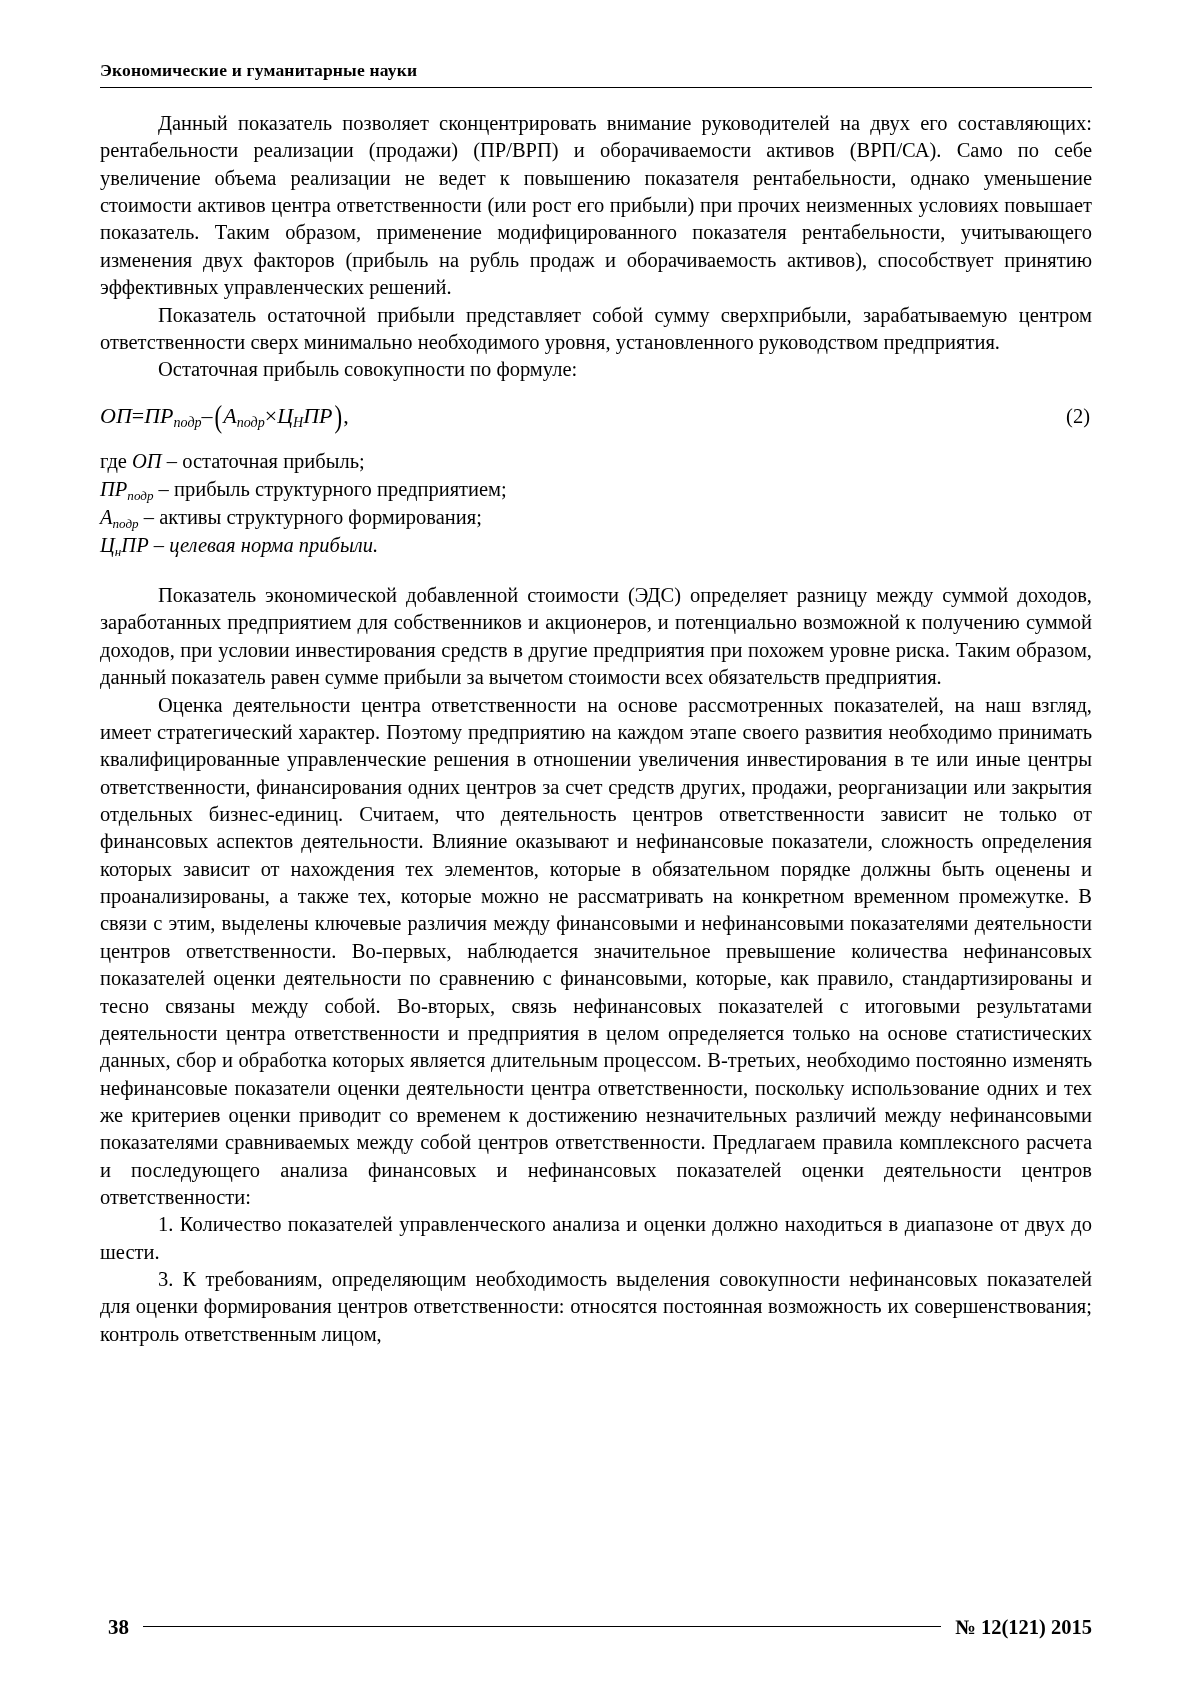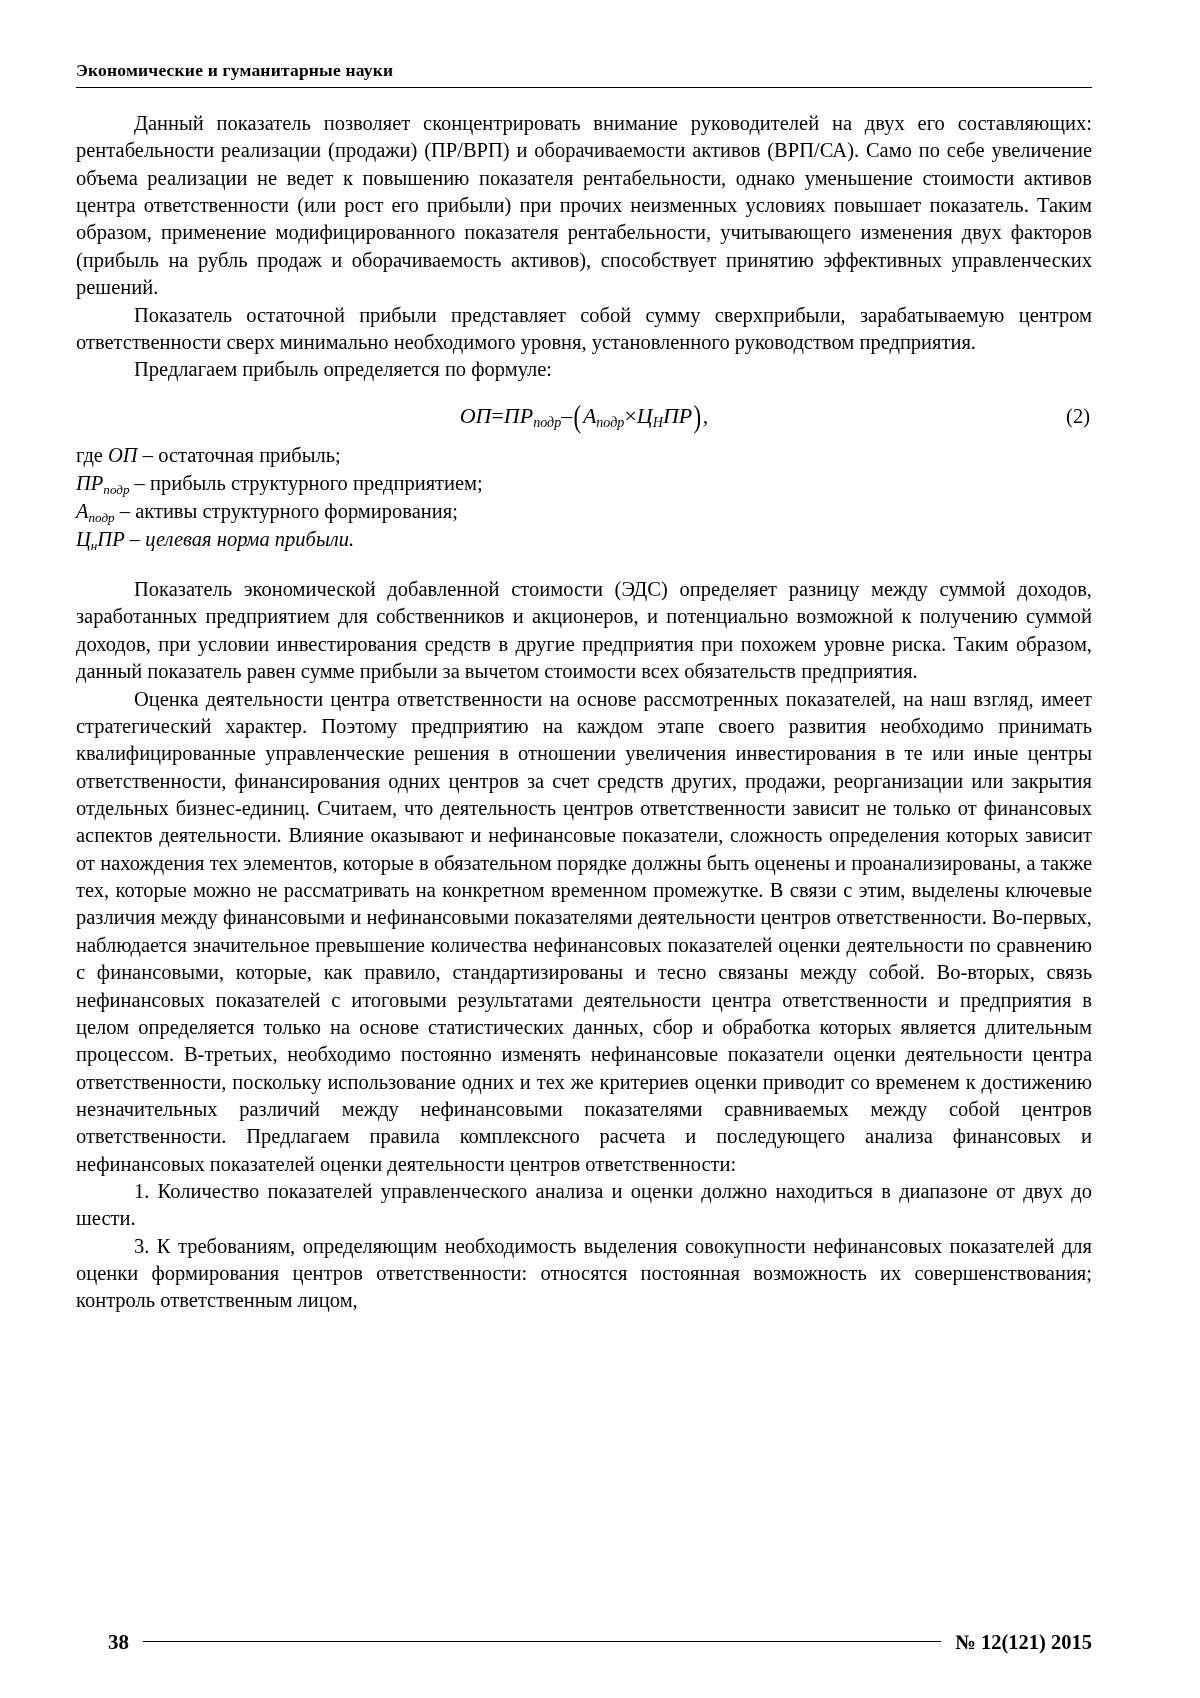--- a/index.html
+++ b/index.html
@@ -13,21 +13,21 @@
     font-family: "Liberation Serif", serif;
     color: #000000;
     position: relative;
   }
   .page {
     position: absolute;
     left: 0; top: 0;
     width: 1200px;
     height: 1698px;
     box-sizing: border-box;
-    padding: 60px 108px 40px 76px;
+    padding: 60px 108px 40px 100px;
   }
   .running-head {
     font-family: "Liberation Serif", serif;
     font-weight: bold;
     font-size: 17.5px;
     letter-spacing: 0.2px;
     padding-bottom: 6px;
     margin-bottom: 0px;
   }
   .head-rule {
@@ -45,22 +45,21 @@
     text-indent: 58px;
     text-align: justify;
   }
   p.tight {
     margin: 0;
     text-indent: 0;
     text-align: left;
   }
   .formula-block {
     position: relative;
-    margin: 12px 0 4px 0;
-    text-align: center;
+    margin: 12px 0 10px 0;
     font-family: "Liberation Serif", serif;
     font-style: italic;
     font-size: 22px;
   }
   .formula-inner {
     display: inline-block;
   }
   .eqnum {
     position: absolute;
     right: 2px;
@@ -79,21 +78,21 @@
     vertical-align: -0.12em;
     display: inline-block;
     transform: scaleX(0.72);
   }
   .it { font-style: italic; }
   .gap { height: 22px; }
   .footer {
     position: absolute;
     left: 108px;
     right: 108px;
-    bottom: 43px;
+    bottom: 58px;
     display: flex;
     align-items: center;
     font-size: 20.5px;
   }
   .footer-num {
     font-weight: bold;
     font-size: 21px;
     padding-right: 14px;
   }
   .footer-rule {
@@ -115,21 +114,21 @@
 
 <div class="page">
 
   <div class="running-head">Экономические и гуманитарные науки</div>
   <div class="head-rule"></div>
 
   <div class="content">
 
     <p class="para">Данный показатель позволяет сконцентрировать внимание руководителей на двух его составляющих: рентабельности реализации (продажи) (ПР/ВРП) и оборачиваемости активов (ВРП/СА). Само по себе увеличение объема реализации не ведет к повышению показателя рентабельности, однако уменьшение стоимости активов центра ответственности (или рост его прибыли) при прочих неизменных условиях повышает показатель. Таким образом, применение модифицированного показателя рентабельности, учитывающего изменения двух факторов (прибыль на рубль продаж и оборачиваемость активов), способствует принятию эффективных управленческих решений.</p>
     <p class="para">Показатель остаточной прибыли представляет собой сумму сверхприбыли, зарабатываемую центром ответственности сверх минимально необходимого уровня, установленного руководством предприятия.</p>
-    <p class="para">Предлагаем прибыль определяется по формуле:</p>
+    <p class="para">Остаточная прибыль совокупности по формуле:</p>
 
     <div class="formula-block">
       <span class="formula-inner"><span>ОП</span><span style="font-style:normal;">=</span><span>ПР</span><sub>подр</sub><span style="font-style:normal;">–</span><span class="paren-big">(</span><span>А</span><sub>подр</sub><span style="font-style:normal;">×</span><span>Ц</span><sub>Н</sub><span>ПР</span><span class="paren-big">)</span><span style="font-style:normal;">,</span></span>
       <span class="eqnum">(2)</span>
     </div>
 
     <p class="tight"><span>где </span><span class="it">ОП</span><span> – остаточная прибыль;</span></p>
 
     <p class="tight"><span class="it">ПР</span><sub class="it">подр</sub><span> – прибыль структурного предприятием;</span></p>
 

